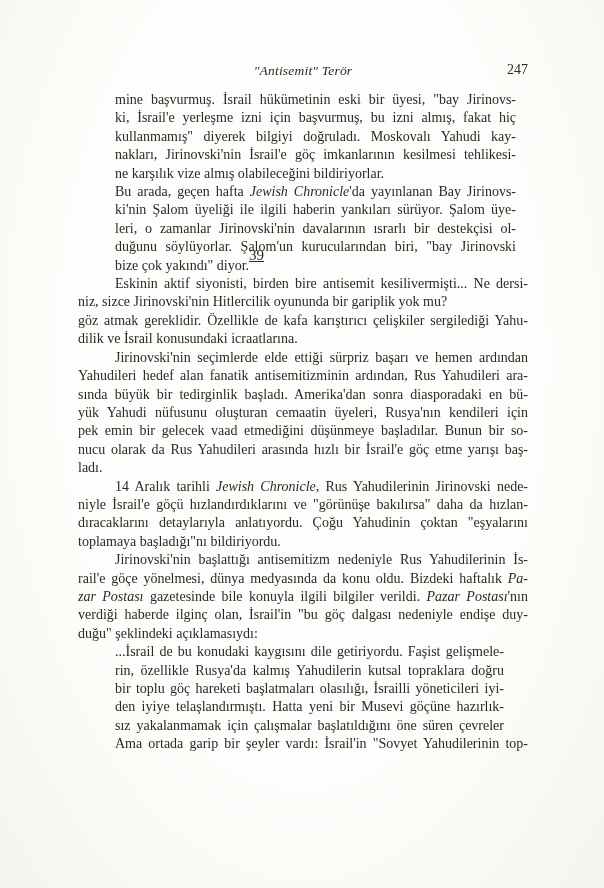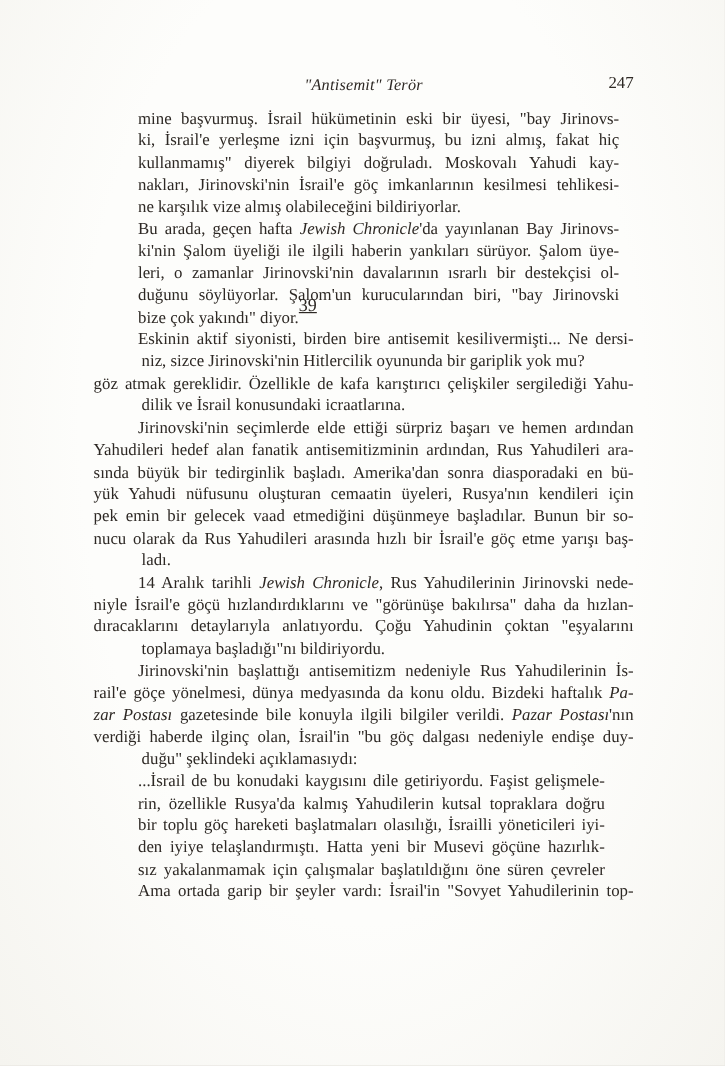--- a/index.html
+++ b/index.html
@@ -44,21 +44,20 @@
   .line {
     font-size: 14px;
     line-height: 18.4px;
     text-align: justify;
     text-align-last: justify;
     white-space: normal;
   }
   .line.end {
     text-align: left;
     text-align-last: left;
-    margin-left: 40px;
   }
   .line.indent {
     text-indent: 37px;
   }
   .block.quote .line {
     margin-left: 37px;
     margin-right: 12px;
   }
   #quote-2 .line {
     margin-right: 24px;

